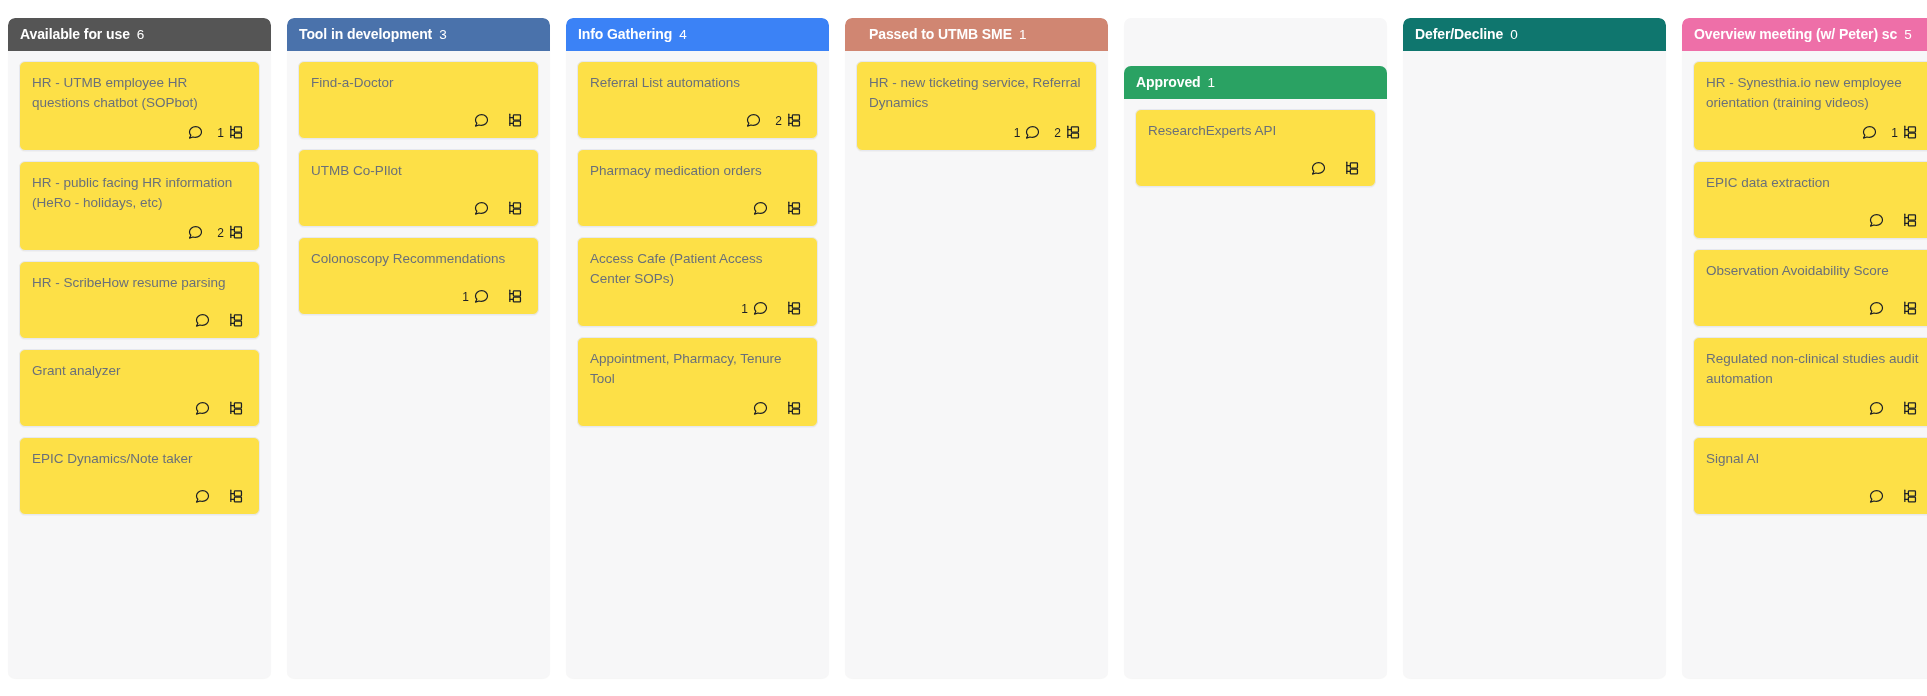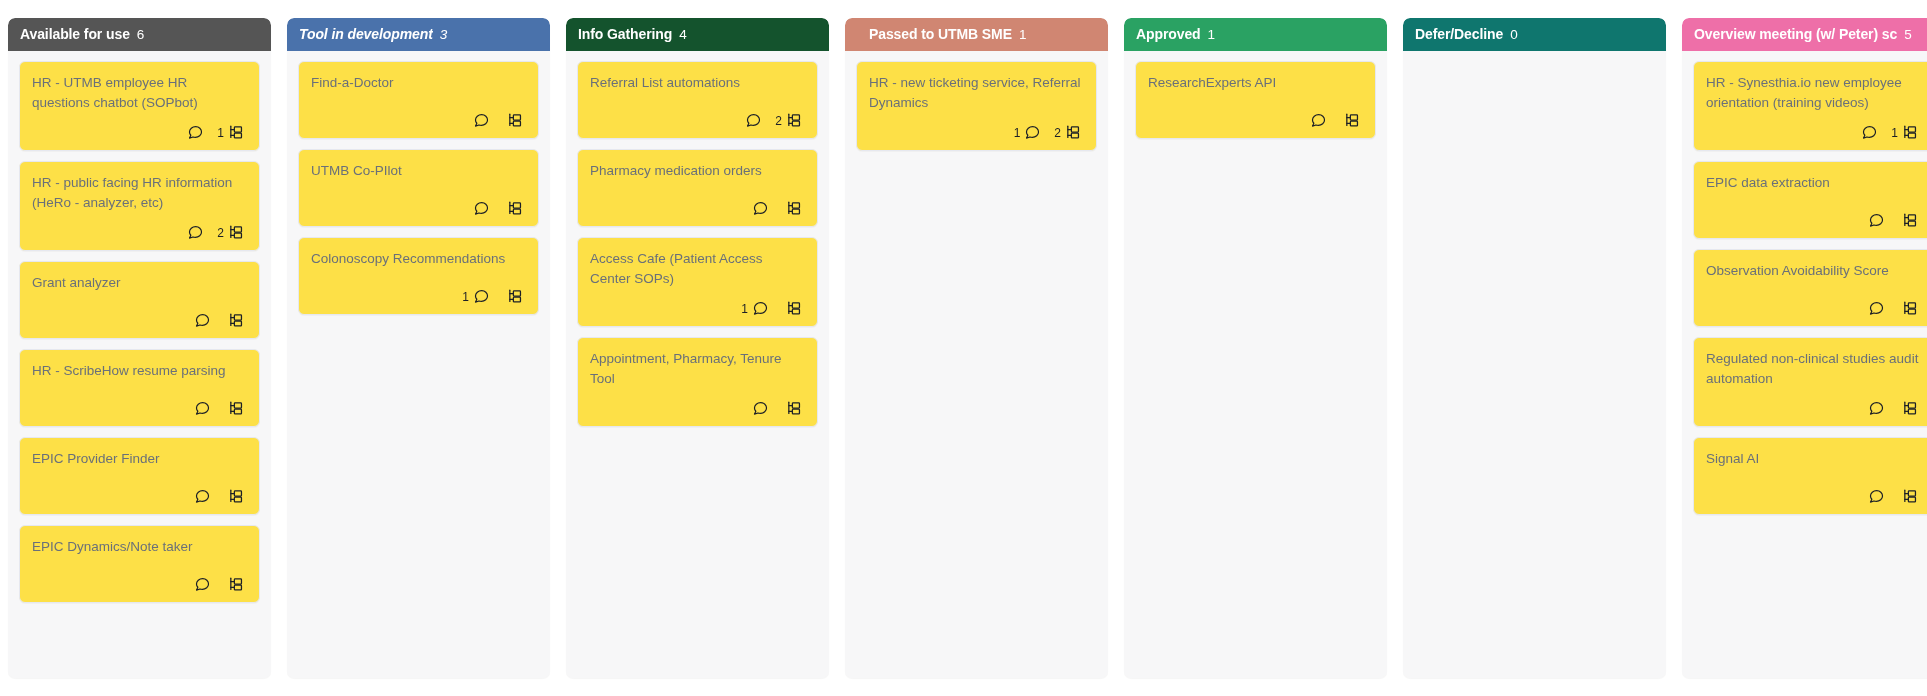--- a/index.html
+++ b/index.html
@@ -128,21 +128,21 @@
                   <path d="M4 8h5"></path>
                   <path d="M4 16h5"></path>
                   <rect x="9" y="4.2" width="10" height="7.2" rx="1"></rect>
                   <rect x="9" y="13" width="10" height="6.6" rx="1"></rect>
                 </svg>
               </span>
             </div>
           </div>
         </div>
         <div class="card">
-          <div class="card-title">HR - public facing HR information (HeRo - analyzer, etc)</div>
+          <div class="card-title">HR - public facing HR information (HeRo - holidays, etc)</div>
           <div class="card-meta">
             <div class="meta-group">
               <span class="meta-count"></span>
               <span class="icon">
                 <svg width="17" height="17" viewBox="0 0 24 24" fill="none" stroke="#1d2026" stroke-width="1.7" stroke-linecap="round" stroke-linejoin="round">
                   <path d="M20.5 11.3c0 4.2-3.9 7.6-8.7 7.6-1.2 0-2.4-.2-3.4-.6L3.5 20l1.9-4.1c-1.2-1.3-1.9-2.9-1.9-4.6 0-4.2 3.9-7.6 8.7-7.6s8.3 3.4 8.3 7.6z"></path>
                 </svg>
               </span>
             </div>
             <div class="meta-group">
@@ -153,71 +153,46 @@
                   <path d="M4 8h5"></path>
                   <path d="M4 16h5"></path>
                   <rect x="9" y="4.2" width="10" height="7.2" rx="1"></rect>
                   <rect x="9" y="13" width="10" height="6.6" rx="1"></rect>
                 </svg>
               </span>
             </div>
           </div>
         </div>
         <div class="card">
+          <div class="card-title">HR - ScribeHow resume parsing</div>
+          <div class="card-meta">
+            <div class="meta-group">
+              <span class="meta-count"></span>
+              <span class="icon">
+                <svg width="17" height="17" viewBox="0 0 24 24" fill="none" stroke="#1d2026" stroke-width="1.7" stroke-linecap="round" stroke-linejoin="round">
+                  <path d="M20.5 11.3c0 4.2-3.9 7.6-8.7 7.6-1.2 0-2.4-.2-3.4-.6L3.5 20l1.9-4.1c-1.2-1.3-1.9-2.9-1.9-4.6 0-4.2 3.9-7.6 8.7-7.6s8.3 3.4 8.3 7.6z"></path>
+                </svg>
+              </span>
+            </div>
+            <div class="meta-group">
+              <span class="meta-count"></span>
+              <span class="icon">
+                <svg width="17" height="17" viewBox="0 0 24 24" fill="none" stroke="#1d2026" stroke-width="1.8" stroke-linecap="round" stroke-linejoin="round">
+                  <path d="M4 3v16"></path>
+                  <path d="M4 8h5"></path>
+                  <path d="M4 16h5"></path>
+                  <rect x="9" y="4.2" width="10" height="7.2" rx="1"></rect>
+                  <rect x="9" y="13" width="10" height="6.6" rx="1"></rect>
+                </svg>
+              </span>
+            </div>
+          </div>
+        </div>
+        <div class="card">
           <div class="card-title">Grant analyzer</div>
-          <div class="card-meta">
-            <div class="meta-group">
-              <span class="meta-count"></span>
-              <span class="icon">
-                <svg width="17" height="17" viewBox="0 0 24 24" fill="none" stroke="#1d2026" stroke-width="1.7" stroke-linecap="round" stroke-linejoin="round">
-                  <path d="M20.5 11.3c0 4.2-3.9 7.6-8.7 7.6-1.2 0-2.4-.2-3.4-.6L3.5 20l1.9-4.1c-1.2-1.3-1.9-2.9-1.9-4.6 0-4.2 3.9-7.6 8.7-7.6s8.3 3.4 8.3 7.6z"></path>
-                </svg>
-              </span>
-            </div>
-            <div class="meta-group">
-              <span class="meta-count"></span>
-              <span class="icon">
-                <svg width="17" height="17" viewBox="0 0 24 24" fill="none" stroke="#1d2026" stroke-width="1.8" stroke-linecap="round" stroke-linejoin="round">
-                  <path d="M4 3v16"></path>
-                  <path d="M4 8h5"></path>
-                  <path d="M4 16h5"></path>
-                  <rect x="9" y="4.2" width="10" height="7.2" rx="1"></rect>
-                  <rect x="9" y="13" width="10" height="6.6" rx="1"></rect>
-                </svg>
-              </span>
-            </div>
-          </div>
-        </div>
-        <div class="card">
-          <div class="card-title">HR - ScribeHow resume parsing</div>
-          <div class="card-meta">
-            <div class="meta-group">
-              <span class="meta-count"></span>
-              <span class="icon">
-                <svg width="17" height="17" viewBox="0 0 24 24" fill="none" stroke="#1d2026" stroke-width="1.7" stroke-linecap="round" stroke-linejoin="round">
-                  <path d="M20.5 11.3c0 4.2-3.9 7.6-8.7 7.6-1.2 0-2.4-.2-3.4-.6L3.5 20l1.9-4.1c-1.2-1.3-1.9-2.9-1.9-4.6 0-4.2 3.9-7.6 8.7-7.6s8.3 3.4 8.3 7.6z"></path>
-                </svg>
-              </span>
-            </div>
-            <div class="meta-group">
-              <span class="meta-count"></span>
-              <span class="icon">
-                <svg width="17" height="17" viewBox="0 0 24 24" fill="none" stroke="#1d2026" stroke-width="1.8" stroke-linecap="round" stroke-linejoin="round">
-                  <path d="M4 3v16"></path>
-                  <path d="M4 8h5"></path>
-                  <path d="M4 16h5"></path>
-                  <rect x="9" y="4.2" width="10" height="7.2" rx="1"></rect>
-                  <rect x="9" y="13" width="10" height="6.6" rx="1"></rect>
-                </svg>
-              </span>
-            </div>
-          </div>
-        </div>
-        <div class="card">
-          <div class="card-title">EPIC Provider Finder</div>
           <div class="card-meta">
             <div class="meta-group">
               <span class="meta-count"></span>
               <span class="icon">
                 <svg width="17" height="17" viewBox="0 0 24 24" fill="none" stroke="#1d2026" stroke-width="1.7" stroke-linecap="round" stroke-linejoin="round">
                   <path d="M20.5 11.3c0 4.2-3.9 7.6-8.7 7.6-1.2 0-2.4-.2-3.4-.6L3.5 20l1.9-4.1c-1.2-1.3-1.9-2.9-1.9-4.6 0-4.2 3.9-7.6 8.7-7.6s8.3 3.4 8.3 7.6z"></path>
                 </svg>
               </span>
             </div>
             <div class="meta-group">
@@ -255,21 +230,21 @@
                   <rect x="9" y="4.2" width="10" height="7.2" rx="1"></rect>
                   <rect x="9" y="13" width="10" height="6.6" rx="1"></rect>
                 </svg>
               </span>
             </div>
           </div>
         </div>
       </div>
     </div>
     <div class="column">
-      <div class="column-header" style="background: rgb(74, 114, 171); font-style: italic;">
+      <div class="column-header" style="background: rgb(74, 114, 171);">
         <span class="column-title">Tool in development</span>
         <span class="column-count">3</span>
       </div>
       <div class="column-body">
         <div class="card">
           <div class="card-title">Find-a-Doctor</div>
           <div class="card-meta">
             <div class="meta-group">
               <span class="meta-count"></span>
               <span class="icon">
@@ -338,21 +313,21 @@
                   <rect x="9" y="4.2" width="10" height="7.2" rx="1"></rect>
                   <rect x="9" y="13" width="10" height="6.6" rx="1"></rect>
                 </svg>
               </span>
             </div>
           </div>
         </div>
       </div>
     </div>
     <div class="column">
-      <div class="column-header" style="background: #14532d;">
+      <div class="column-header" style="background: #3b82f6;">
         <span class="column-title">Info Gathering</span>
         <span class="column-count">4</span>
       </div>
       <div class="column-body">
         <div class="card">
           <div class="card-title">Referral List automations</div>
           <div class="card-meta">
             <div class="meta-group">
               <span class="meta-count"></span>
               <span class="icon">
@@ -479,21 +454,21 @@
                   <rect x="9" y="4.2" width="10" height="7.2" rx="1"></rect>
                   <rect x="9" y="13" width="10" height="6.6" rx="1"></rect>
                 </svg>
               </span>
             </div>
           </div>
         </div>
       </div>
     </div>
     <div class="column">
-      <div class="column-header" style="background: rgb(42, 162, 99);">
+      <div class="column-header" style="background: rgb(42, 162, 99); margin-top: 48px;">
         <span class="column-title">Approved</span>
         <span class="column-count">1</span>
       </div>
       <div class="column-body">
         <div class="card">
           <div class="card-title">ResearchExperts API</div>
           <div class="card-meta">
             <div class="meta-group">
               <span class="meta-count"></span>
               <span class="icon">

